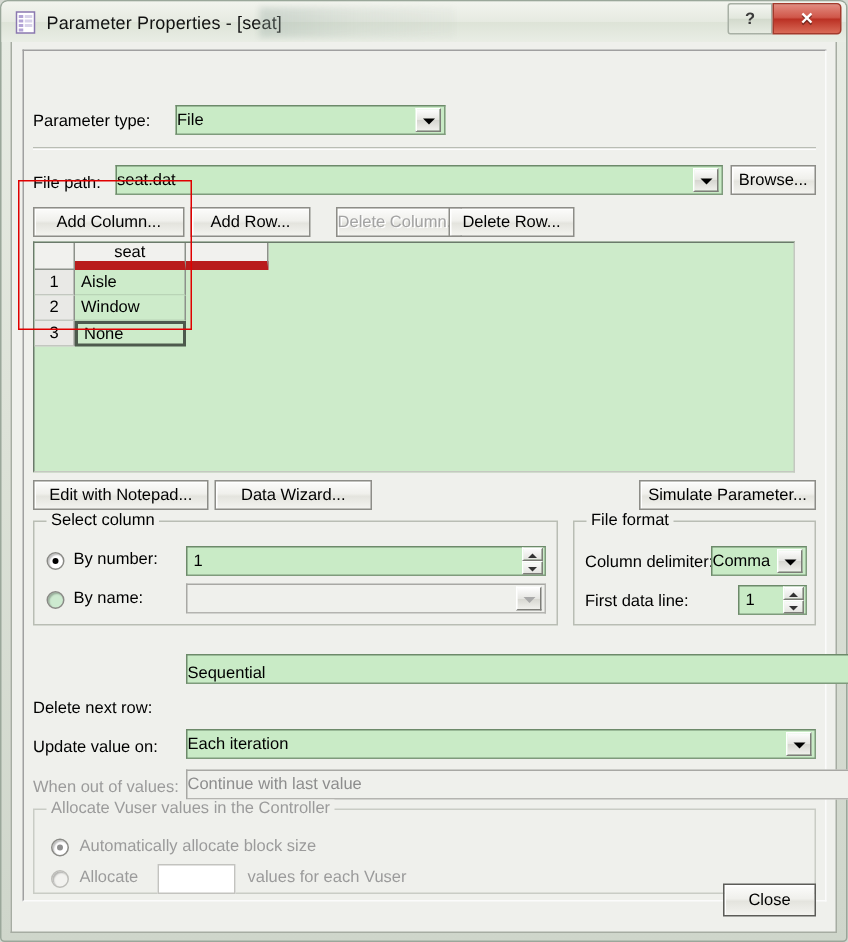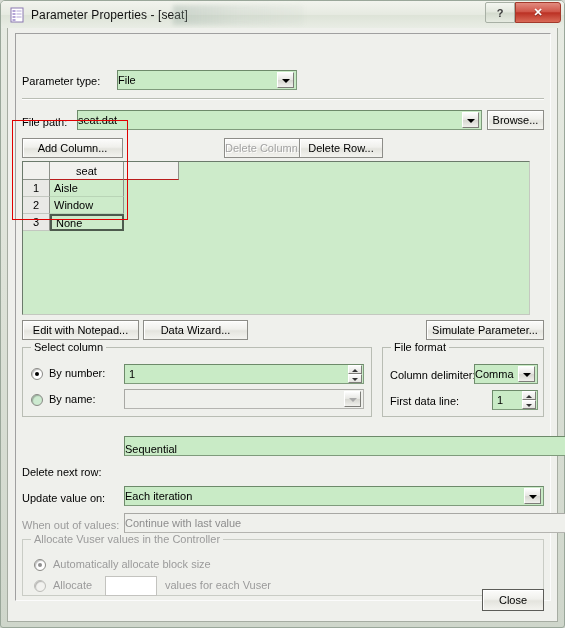--- a/index.html
+++ b/index.html
@@ -286,21 +286,21 @@
     box-sizing: border-box;
     background: #f1f1ee;
     border-right: 1px solid #8d918a;
     border-bottom: 1px solid #8d918a;
   }
   .grid-colhead {
     height: 18px;
     box-sizing: border-box;
     background: #f1f1ee;
     border-right: 1px solid #8d918a;
-    border-bottom: 1px solid #b91c1c;
+    border-bottom: 6px solid #b91c1c;
     display: flex;
     align-items: center;
     justify-content: center;
     font-size: 11px;
   }
   .ch-seat { width: 74px; }
   .ch-blank { width: 55px; }
   .grid-row { display: flex; height: 17px; }
   .rowhead {
     width: 27px; height: 17px;
@@ -378,20 +378,21 @@
     <div style="position:absolute; left:14px; top:71px; width:522px; height:1px; background:#fdfdfd;"></div>
 
     <span class="lbl" style="left:14px; top:88px;">File path:</span>
     <div class="combo" style="left:69px; top:82px; width:405px;gap:36px;">
       <span class="val">seat.dat</span>
       <span class="arrow"></span>
     </div>
     <div class="btn" style="left:479px; top:82px; width:57px;">Browse...</div>
 
     <div class="btn" style="left:14px; top:110px; width:101px;">Add Column...</div>
+    <div class="btn" style="left:119px; top:110px; width:80px;">Add Row...</div>
     <div class="btn disabled" style="left:216px; top:110px; width:84px;text-align:center;">Delete Column...</div>
     <div class="btn" style="left:291px; top:110px; width:84px;">Delete Row...</div>
 
     <div class="gridarea">
       <div class="grid-headrow">
         <div class="grid-corner"></div>
         <div class="grid-colhead ch-seat">seat</div>
         <div class="grid-colhead ch-blank"></div>
       </div>
       <div class="grid-row">

